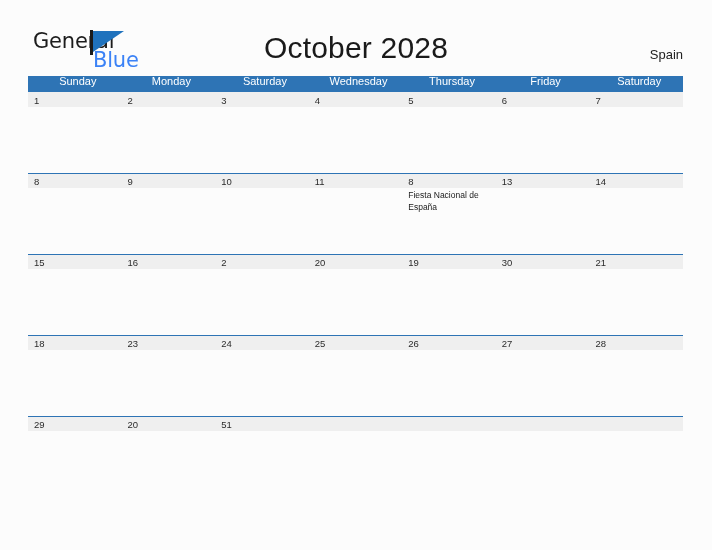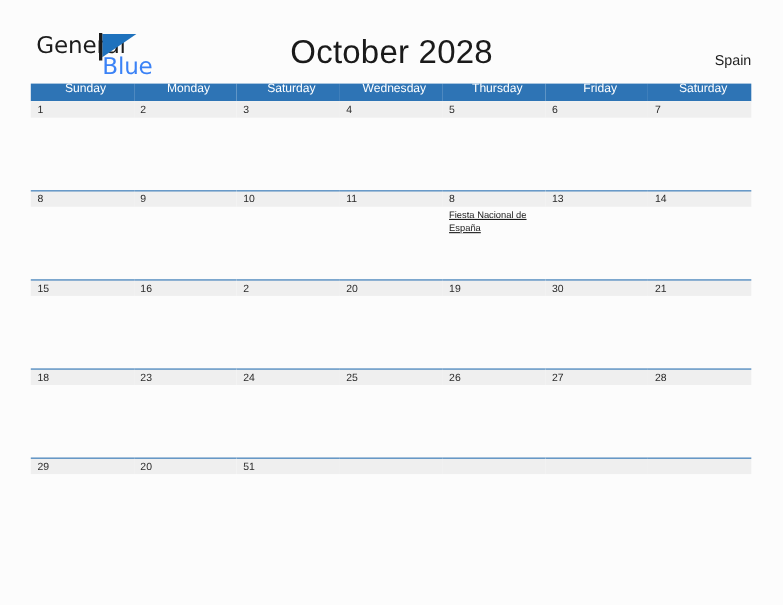--- a/index.html
+++ b/index.html
@@ -152,21 +152,20 @@
 
   .events {
     padding: 2px 6px 0 6px;
     font-size: 8.5px;
     line-height: 11.5px;
     color: #1a1a1a;
   }
   .event {
     display: block;
     word-wrap: break-word;
-    text-decoration: underline;
   }
 </style>
 </head>
 <body>
 
 <div class="page">
 
   <div class="header">
 
     <div class="logo">

